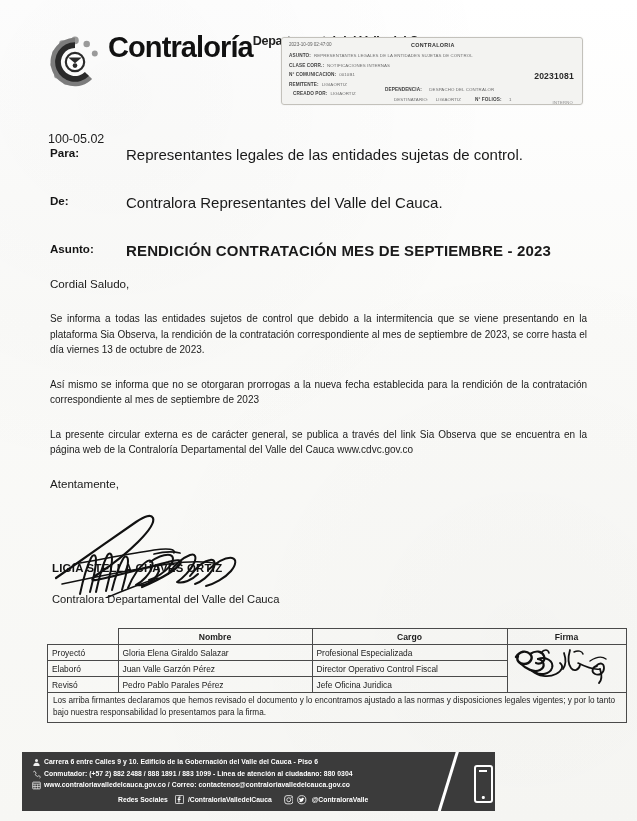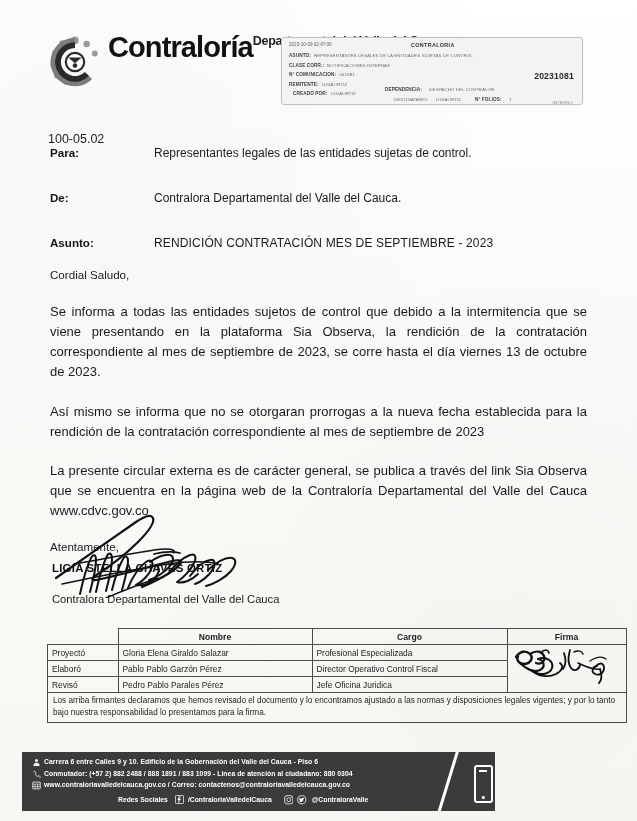--- a/index.html
+++ b/index.html
@@ -182,36 +182,35 @@
     margin-bottom: 31px;
   }
   .field-label {
     width: 76px;
     font-size: 11.6px;
     font-weight: bold;
     color: #141414;
     flex: none;
   }
   .field-value {
-    font-size: 12px;
+    font-size: 15px;
     color: #1a1a1a;
-    margin-left: 28px;
   }
   .field-value.bold {
-    font-weight: normal;
+    font-weight: bold;
     letter-spacing: 0.15px;
   }
   .salutation {
     font-size: 11.6px;
     color: #1a1a1a;
     margin-top: 10px;
     margin-bottom: 21px;
   }
   .para {
-    font-size: 13px;
+    font-size: 10px;
     color: #1a1a1a;
     line-height: 1.55;
     text-align: justify;
     margin-bottom: 19px;
   }
   .closing {
     font-size: 11.6px;
     color: #1a1a1a;
     margin-top: 0;
   }
@@ -470,21 +469,21 @@
 
   <div class="body-wrap">
 
     <div class="field-row">
       <span class="field-label">Para:</span>
       <span class="field-value">Representantes legales de las entidades sujetas de control.</span>
     </div>
 
     <div class="field-row">
       <span class="field-label">De:</span>
-      <span class="field-value">Contralora Departamental del Valle del Cauca.</span>
+      <span class="field-value">Contralora Representantes del Valle del Cauca.</span>
     </div>
 
     <div class="field-row" style="margin-bottom:18px;">
       <span class="field-label">Asunto:</span>
       <span class="field-value bold">RENDICIÓN CONTRATACIÓN MES DE SEPTIEMBRE - 2023</span>
     </div>
 
     <div class="salutation">Cordial Saludo,</div>
 
     <div class="para">Se informa a todas las entidades sujetos de control que debido a la intermitencia que se viene presentando en la plataforma Sia Observa, la rendición de la contratación correspondiente al mes de septiembre de 2023, se corre hasta el día viernes 13 de octubre de 2023.</div>
@@ -549,21 +548,21 @@
               <path d="M70 18 C78 22 86 25 92 24" stroke-width="1.6"></path>
               <path d="M88 21 C92 17 96 18 96 23 C96 28 91 31 87 29 C83 27 84 22 89 21" stroke-width="1.8"></path>
               <path d="M92 24 C94 30 94 35 91 38" stroke-width="1.8"></path>
               <path d="M82 16 C88 12 94 11 98 14" stroke-width="1.4"></path>
             </g>
           </svg>
         </td>
       </tr>
       <tr>
         <td class="c-role">Elaboró</td>
-        <td class="c-name">Pablo Pablo Garzón Pérez</td>
+        <td class="c-name">Juan Valle Garzón Pérez</td>
         <td class="c-cargo">Director Operativo Control Fiscal</td>
       </tr>
       <tr>
         <td class="c-role">Revisó</td>
         <td class="c-name">Pedro Pablo Parales Pérez</td>
         <td class="c-cargo">Jefe Oficina Juridica</td>
       </tr>
       <tr class="note">
         <td colspan="4">Los arriba firmantes declaramos que hemos revisado el documento y lo encontramos ajustado a las normas y disposiciones legales vigentes; y por lo tanto bajo nuestra responsabilidad lo presentamos para la firma.</td>
       </tr>

